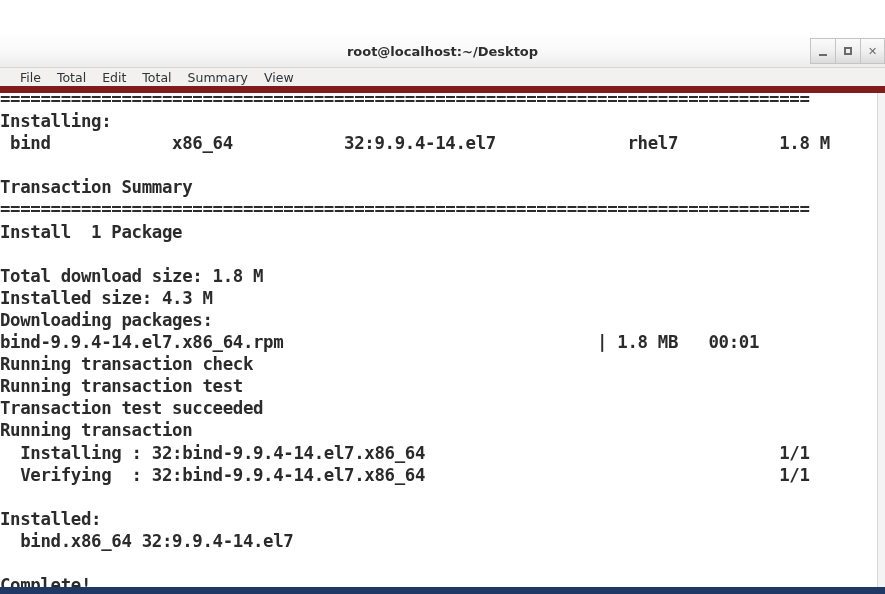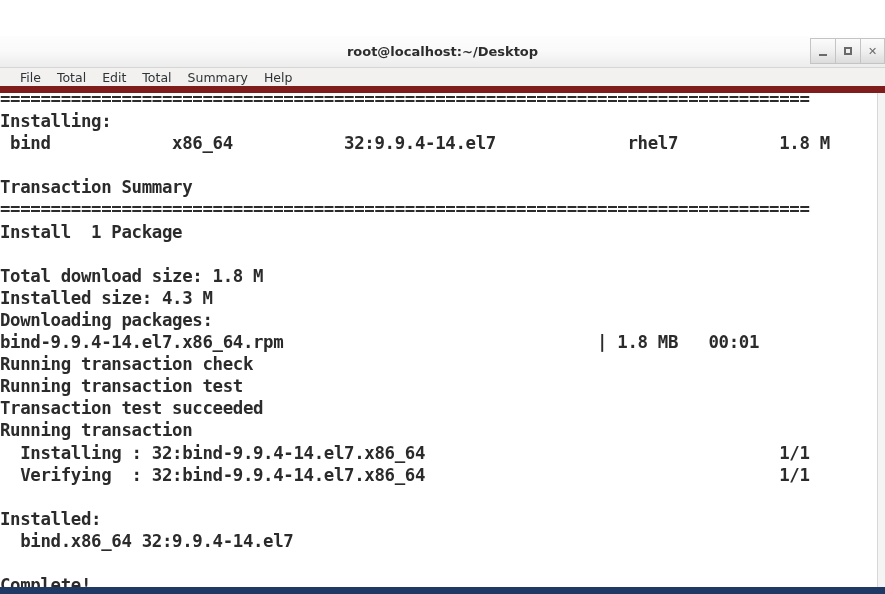--- a/index.html
+++ b/index.html
@@ -182,21 +182,21 @@
       </div>
     </div>
   </div>
 
   <div id="menubar">
     <div class="menu-item">File</div>
     <div class="menu-item">Total</div>
     <div class="menu-item">Edit</div>
     <div class="menu-item">Total</div>
     <div class="menu-item">Summary</div>
-    <div class="menu-item">Help</div>
+    <div class="menu-item">View</div>
   </div>
 
   <div id="terminal">
     <pre id="term-text">================================================================================
 Installing:
  bind            x86_64           32:9.9.4-14.el7             rhel7          1.8 M
 
 Transaction Summary
 ================================================================================
 Install  1 Package

